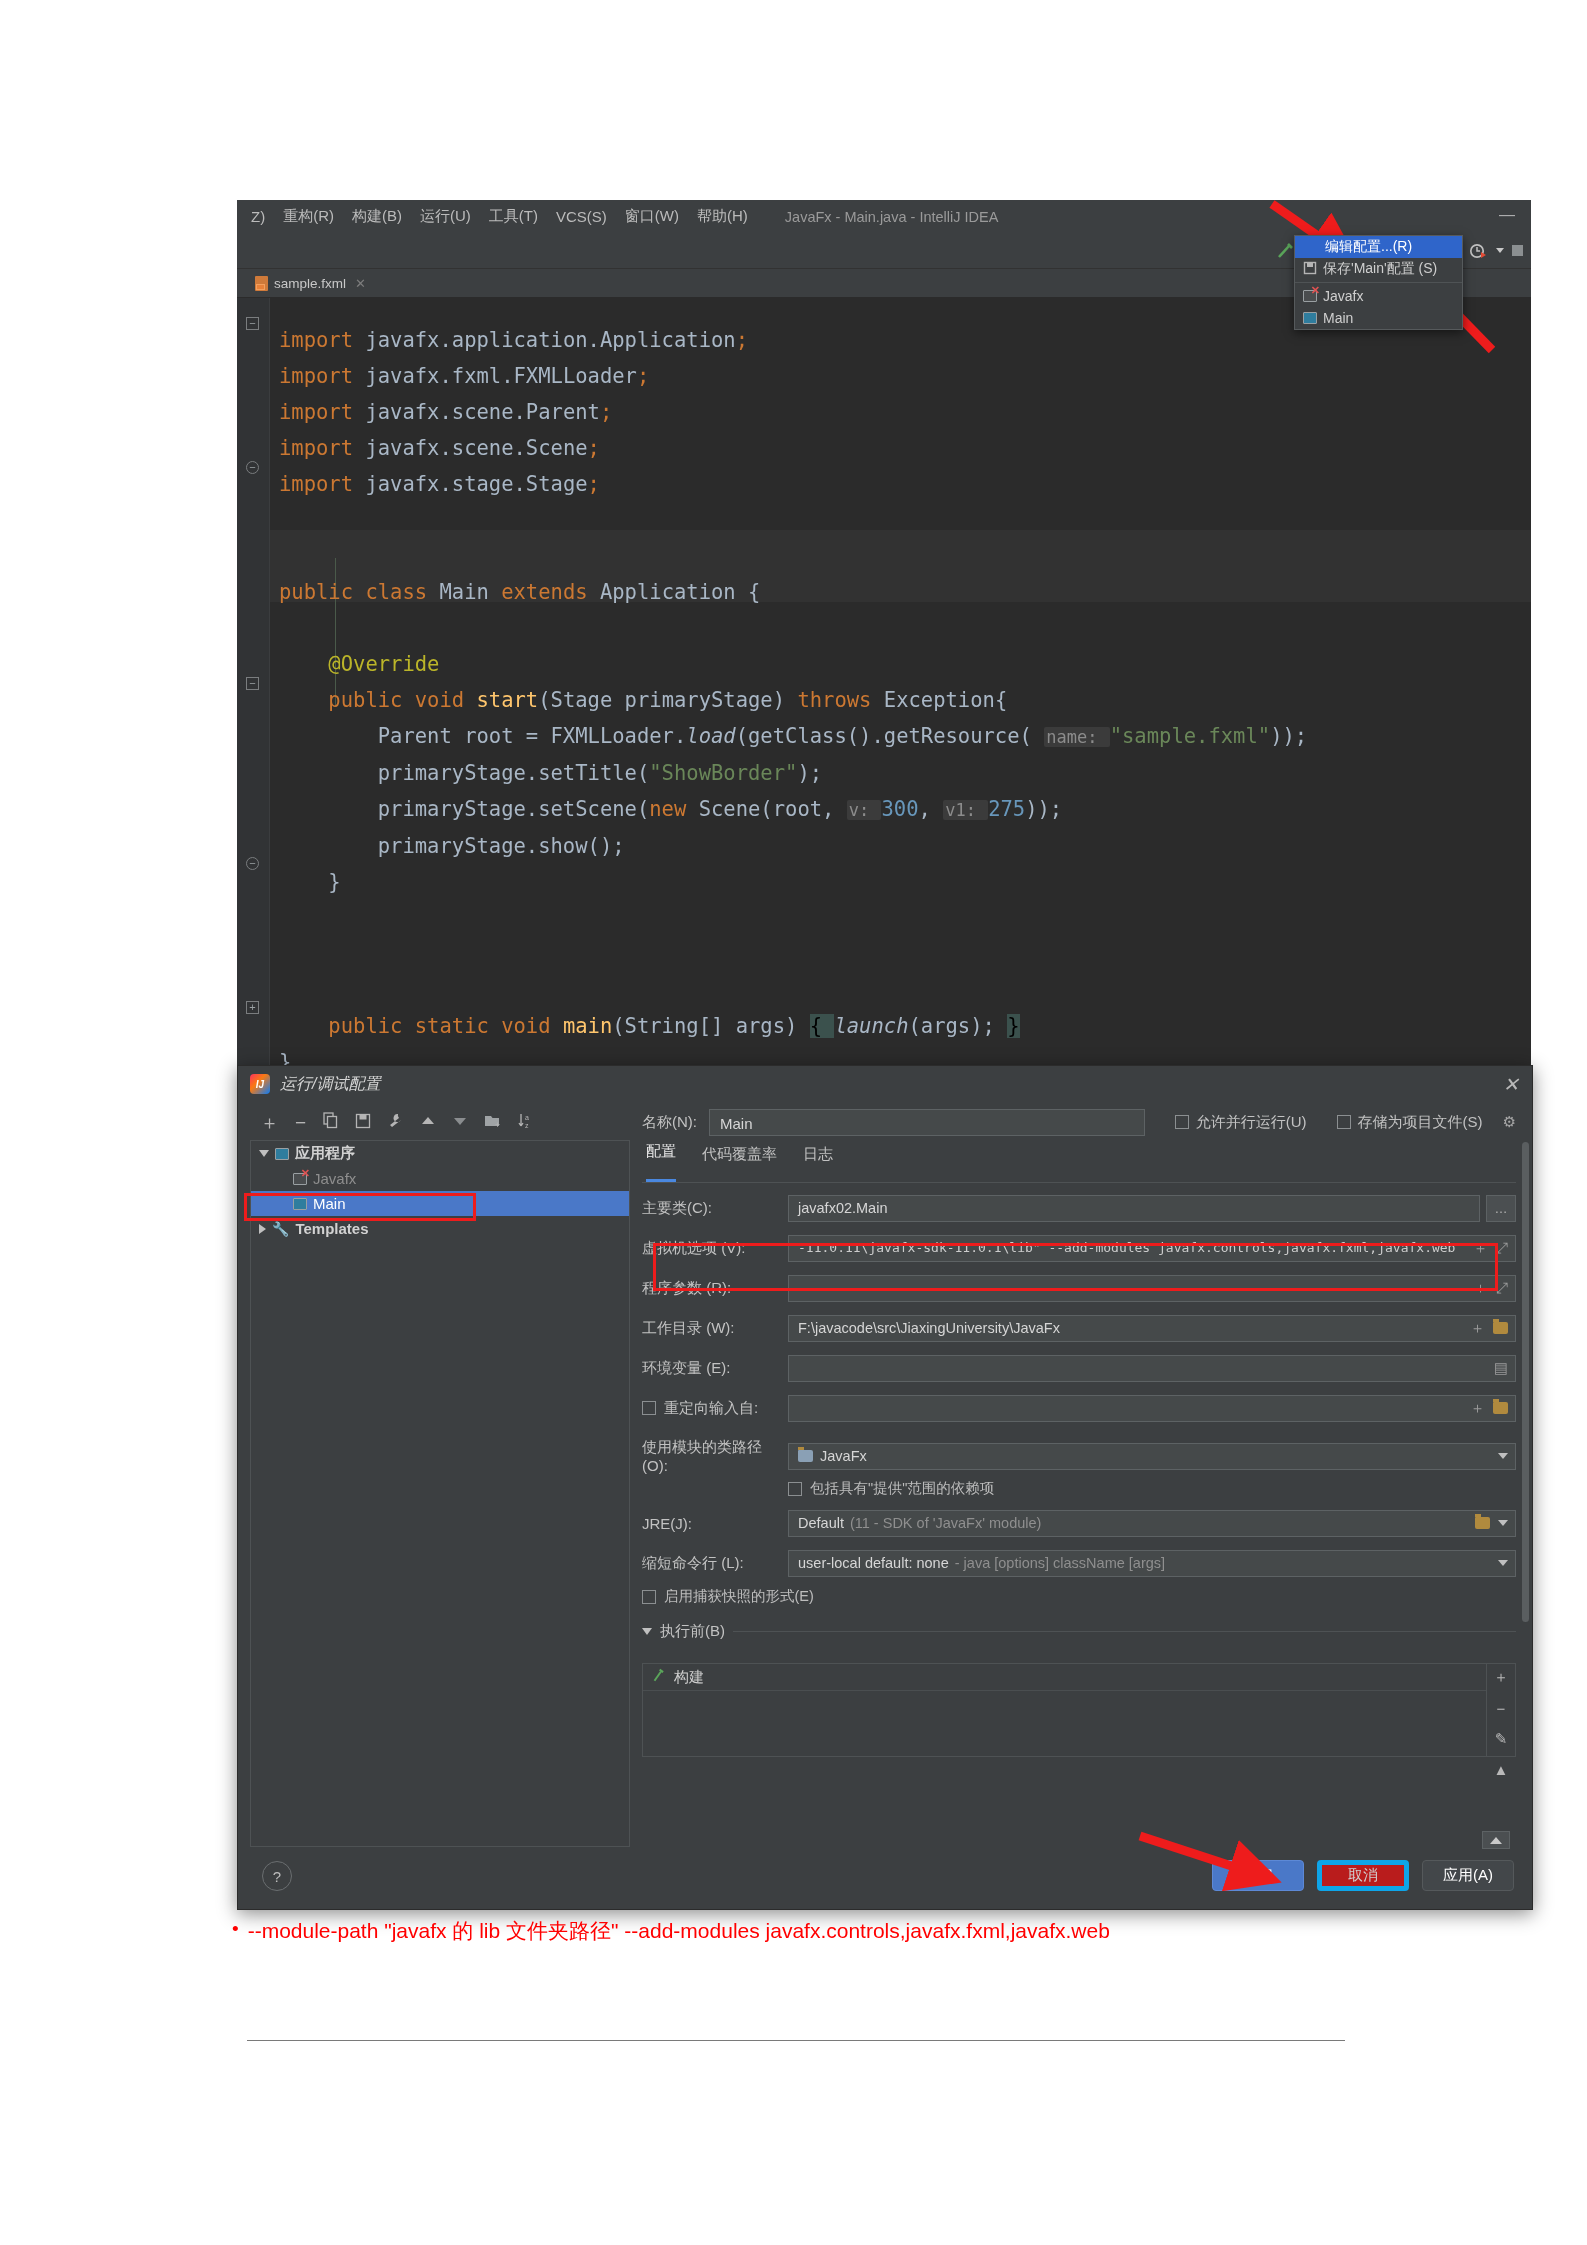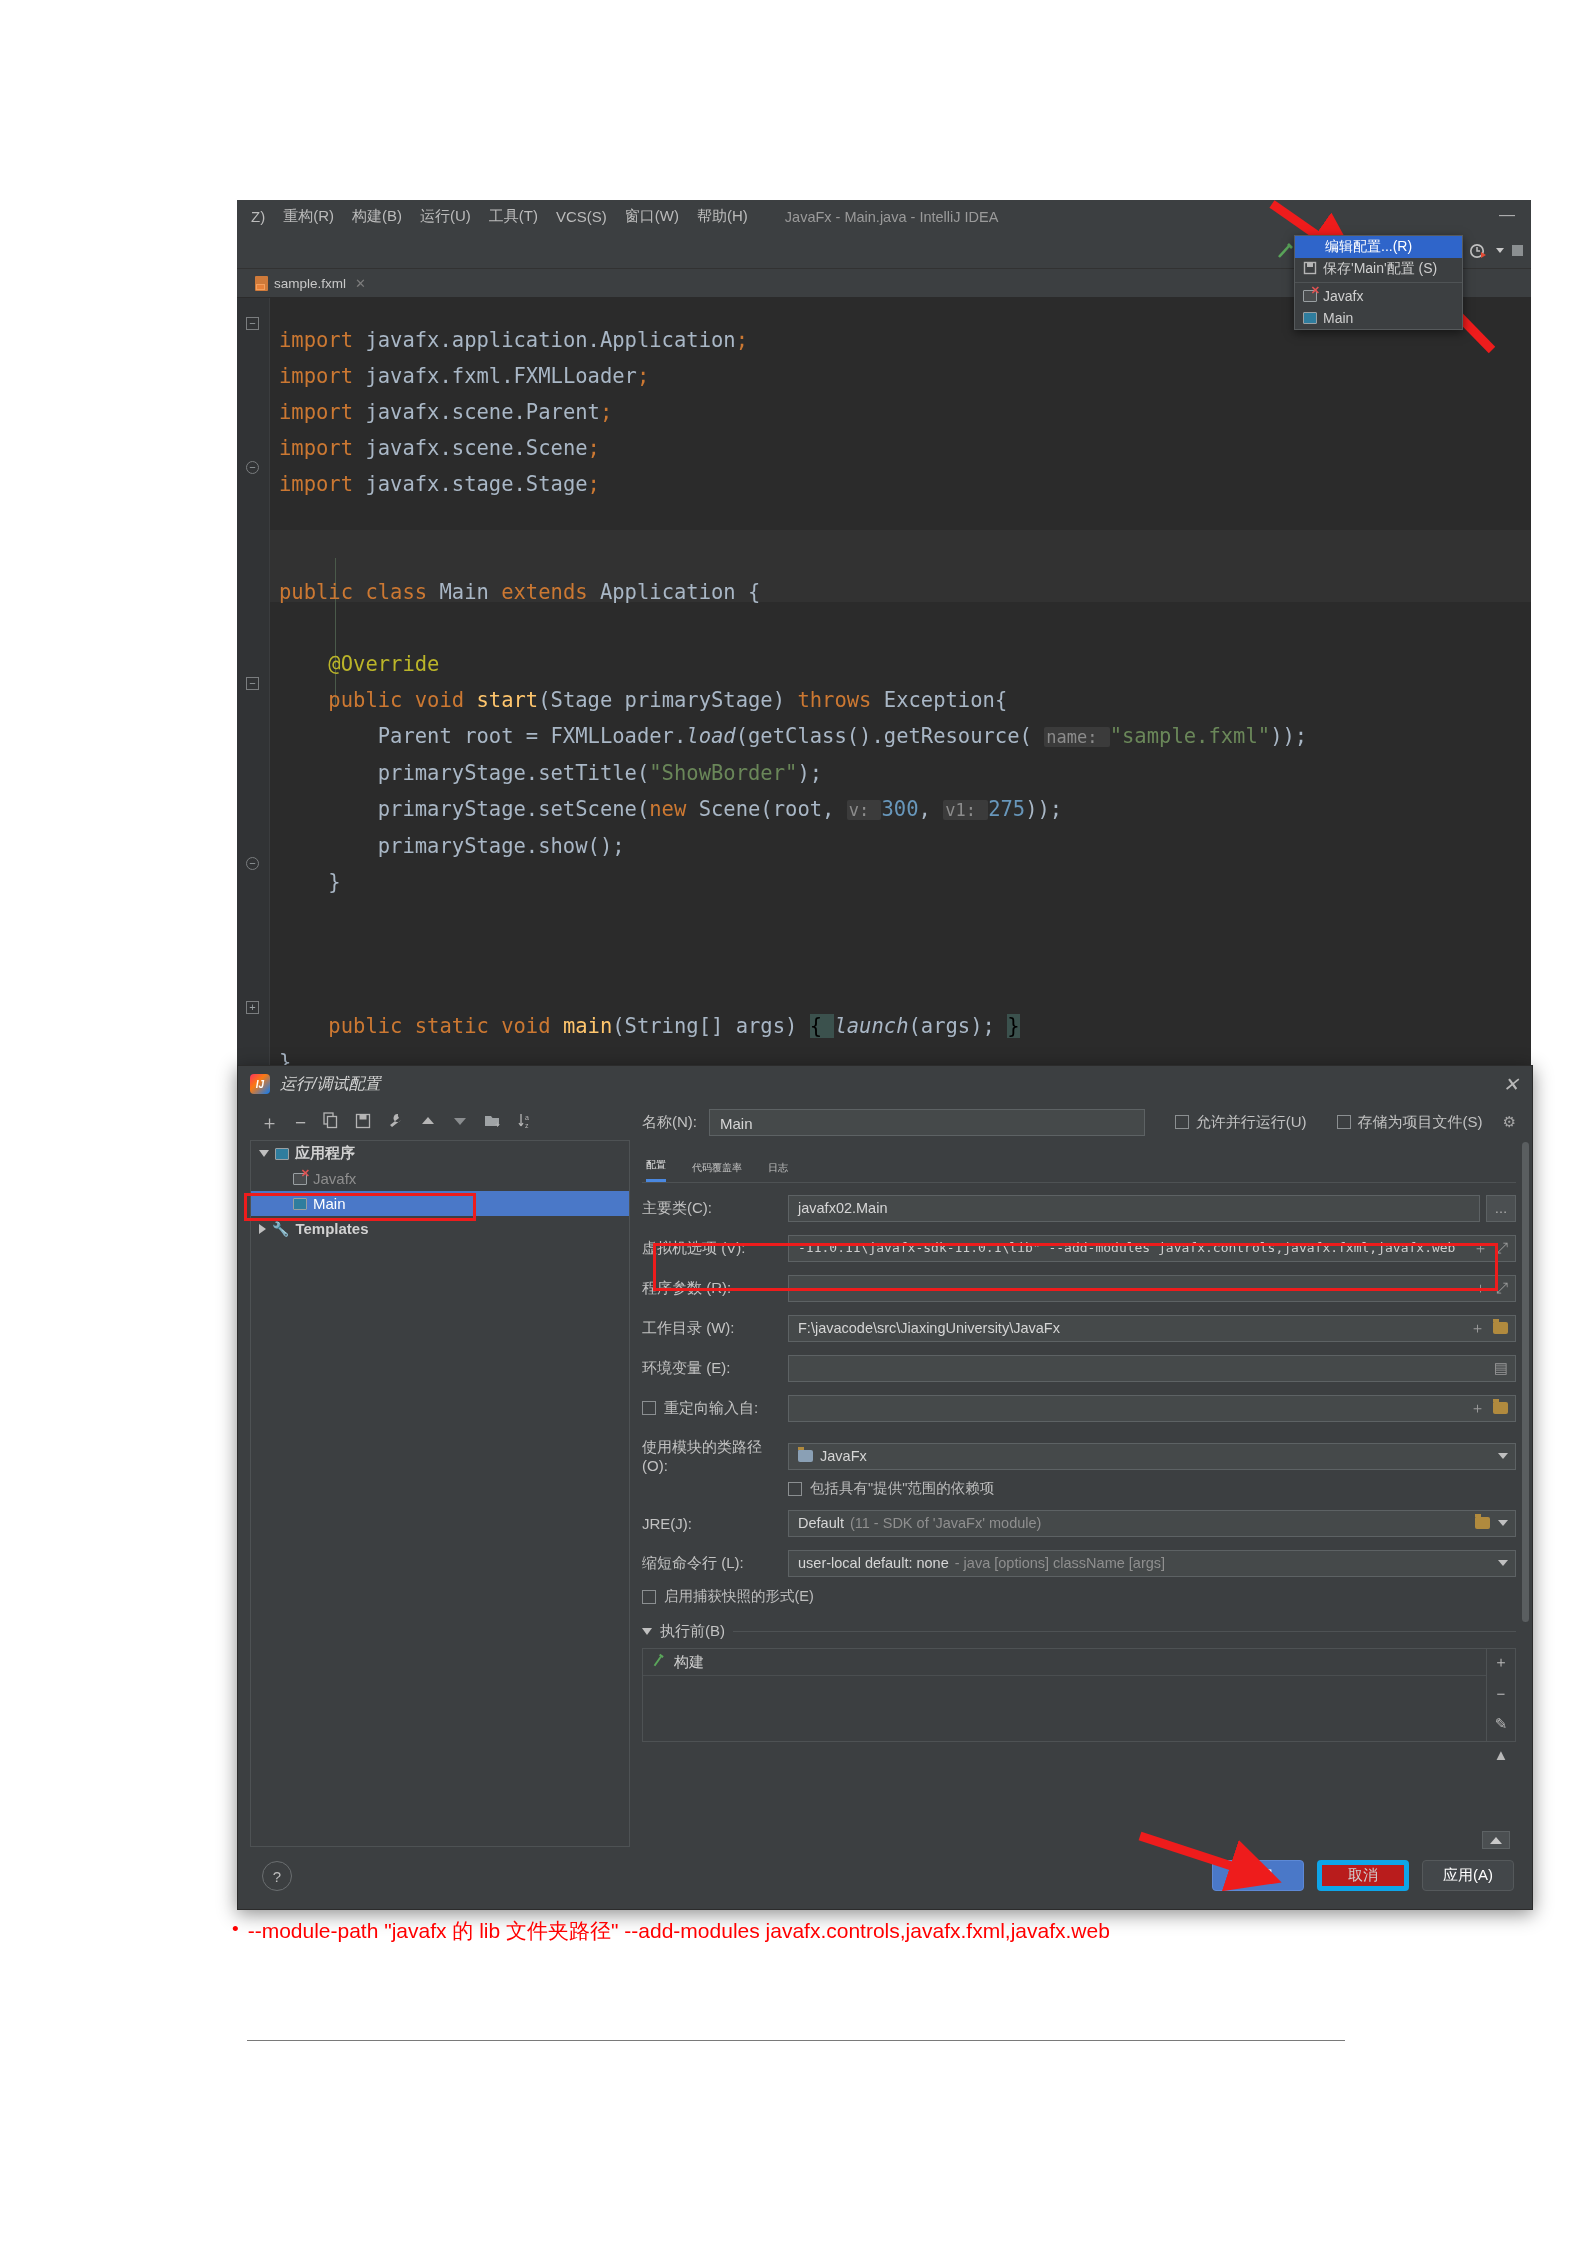--- a/index.html
+++ b/index.html
@@ -70,41 +70,41 @@
 
   #right-pane{position:absolute;left:404px;top:4px;right:16px;bottom:62px;}
   #name-row{display:flex;align-items:center;height:32px;gap:12px;}
   .lbl{color:#c2c2c2;font-size:15px;}
   #name-input{width:436px;height:27px;background:#45494a;border:1px solid #5d6264;color:#d6d6d6;font-size:15px;padding-left:10px;line-height:27px;box-sizing:border-box;}
   .cb{width:14px;height:14px;border:1.5px solid #8b8f91;background:#3c3f41;display:inline-block;box-sizing:border-box;}
   .cbrow{display:flex;align-items:center;gap:7px;color:#c2c2c2;font-size:15px;}
   .gear{color:#a6a6a6;font-size:15px;}
 
   #tabs{display:flex;align-items:flex-end;gap:26px;height:34px;margin-top:10px;padding-left:4px;border-bottom:1px solid #4e5254;}
-  .dtab{color:#c2c2c2;font-size:10px;padding-bottom:7px;}
+  .dtab{color:#c2c2c2;font-size:15px;padding-bottom:18px;}
   .dtab.active{color:#e8e8e8;border-bottom:3px solid #4a88e0;}
 
   .frow{display:flex;align-items:center;height:30px;margin-top:10px;}
   .frow .lbl{width:146px;flex:none;}
   .fin{flex:1;height:27px;background:#45494a;border:1px solid #5d6264;color:#d6d6d6;font-size:14.5px;padding-left:9px;line-height:26px;box-sizing:border-box;display:flex;align-items:flex-end;position:relative;overflow:hidden;}
   .fin .mono{font-family:"DejaVu Sans Mono",monospace;font-size:13px;color:#cccccc;}
   .fin .dimtxt{color:#8f8f8f;}
   .btn-sq{width:30px;height:27px;margin-left:6px;background:#4b4f51;border:1px solid #5d6264;color:#b5b5b5;font-size:13px;display:flex;align-items:center;justify-content:center;box-sizing:border-box;}
   .fldicons{position:absolute;right:7px;top:0;height:100%;display:flex;align-items:center;gap:8px;color:#9a9a9a;font-size:15px;}
   .folder{width:15px;height:12px;background:#b08a3e;border-radius:1px 2px 2px 2px;position:relative;}
   .folder:before{content:"";position:absolute;left:0;top:-3px;width:6px;height:3px;background:#b08a3e;}
   .caret-sel{width:0;height:0;border-left:5px solid transparent;border-right:5px solid transparent;border-top:6px solid #c0c0c0;}
 
   .sub-cb{display:flex;align-items:center;gap:8px;margin-top:8px;padding-left:146px;color:#bdbdbd;font-size:14.5px;}
   .sub-cb2{display:flex;align-items:center;gap:8px;margin-top:9px;color:#bdbdbd;font-size:14.5px;}
 
   #before-sec{margin-top:16px;}
   #before-hdr{display:flex;align-items:center;gap:8px;color:#c2c2c2;font-size:15px;}
   #before-hdr .line{flex:1;height:1px;background:#4e5254;}
-  #before-box{margin-top:7px;height:92px;border:1px solid #4e5254;display:flex;}
+  #before-box{margin-top:22px;height:92px;border:1px solid #4e5254;display:flex;}
   #before-list{flex:1;}
   #before-item{height:26px;display:flex;align-items:center;gap:8px;padding-left:8px;color:#cfcfcf;font-size:15px;border-bottom:1px solid #4a4e50;}
   #before-side{width:28px;border-left:1px solid #4e5254;display:flex;flex-direction:column;align-items:center;padding-top:4px;gap:13px;color:#b9b9b9;font-size:15px;}
   .hammer{color:#5aa55a;font-size:16px;transform:rotate(-10deg);}
 
   #dlg-footer{position:absolute;left:0;right:0;bottom:0;height:62px;}
   #help-btn{position:absolute;left:24px;top:14px;width:28px;height:28px;border-radius:50%;border:1px solid #6a6e70;color:#bdbdbd;font-size:15px;display:flex;align-items:center;justify-content:center;}
   #footer-btns{position:absolute;right:18px;top:13px;display:flex;gap:13px;}
   .dbtn{min-width:92px;height:31px;border-radius:4px;display:flex;align-items:center;justify-content:center;font-size:15px;box-sizing:border-box;padding:0 14px;}
   .dbtn.primary{background:#4a78c8;border:1px solid #5d89d6;color:#ffffff;}

